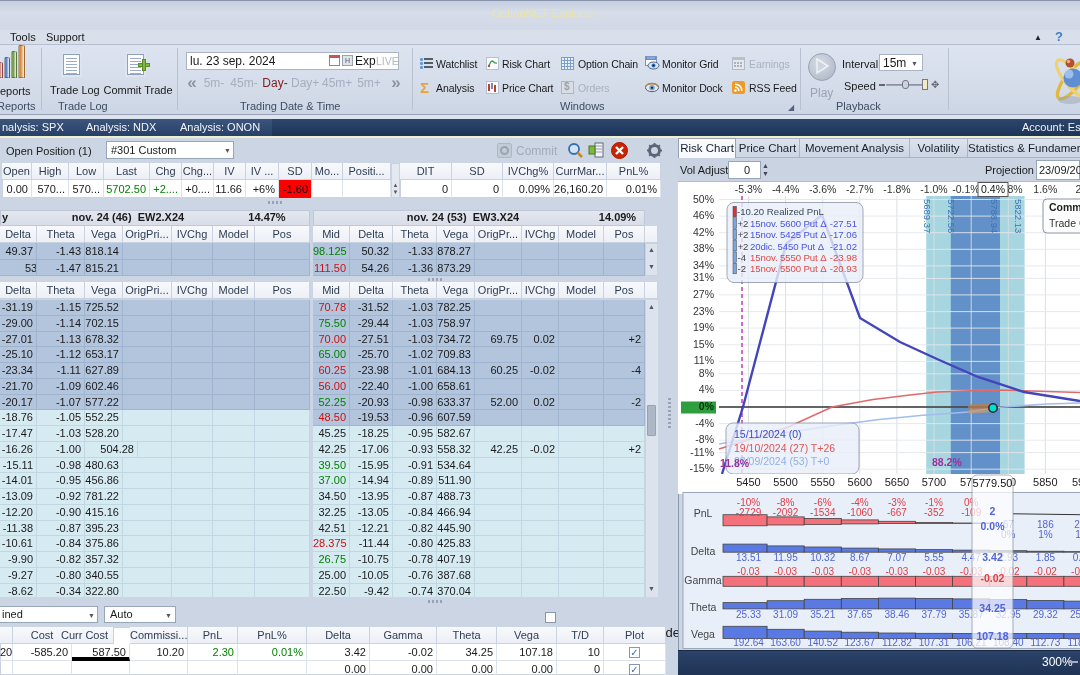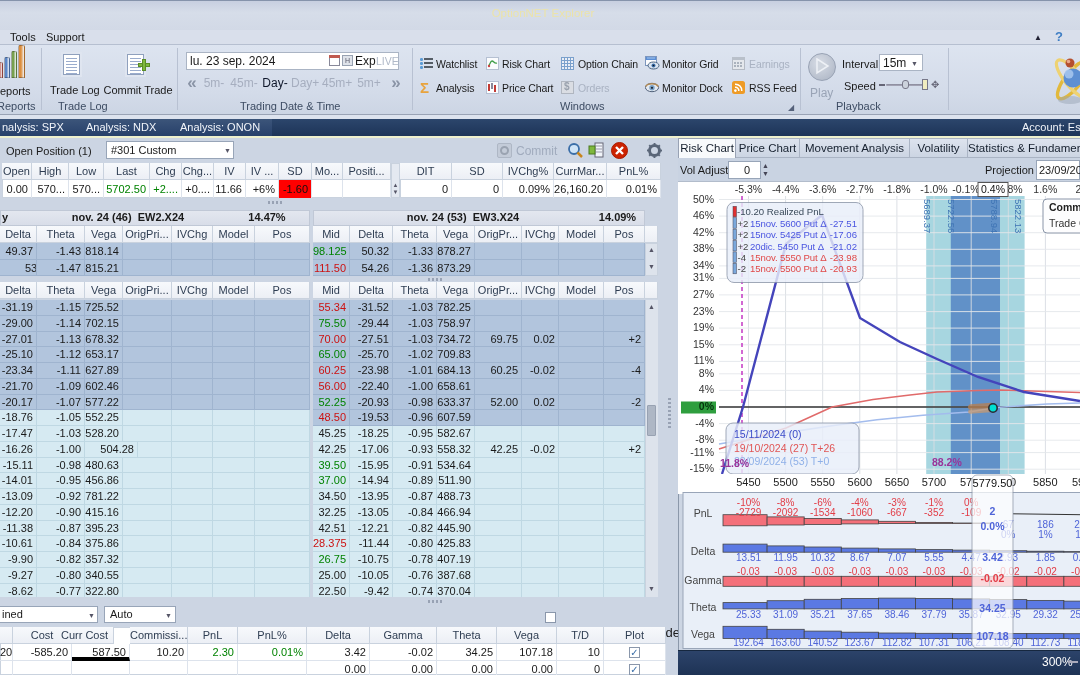--- a/index.html
+++ b/index.html
@@ -54,21 +54,21 @@
 <div style="left:186px;top:52px;width:213px;height:18px;background:#fff;border:1px solid #aab4c4;"></div>
 <div style="left:190px;top:54px;width:120px;height:14px;font-size:12px;">lu. 23 sep. 2024</div>
 <div style="left:329px;top:55px;width:11px;height:11px;background:#fff;border:1px solid #889;"></div>
 <div style="left:329px;top:55px;width:11px;height:3px;background:#c05a50;"></div>
 <div style="left:342px;top:55px;width:11px;height:11px;background:#dfe3ea;border:1px solid #98a2b2;font-size:7px;color:#556;text-align:center;line-height:10px;">H</div>
 <div style="left:355px;top:54px;width:24px;height:14px;font-size:12px;">Exp</div>
 <div style="left:376px;top:55px;width:22px;height:13px;font-size:10.5px;color:#b0b9c8;">LIVE</div>
 <div style="left:184px;top:76px;width:16px;height:15px;color:#8a94a6;font-size:17px;line-height:13px;font-weight:bold;text-align:center;">«</div>
 <div style="left:203px;top:76px;width:22px;height:15px;color:#a6aebf;font-size:12px;text-align:center;">5m-</div>
 <div style="left:230px;top:76px;width:28px;height:15px;color:#a6aebf;font-size:12px;text-align:center;">45m-</div>
-<div style="left:262px;top:76px;width:26px;height:15px;color:#0f172a;font-size:12px;text-align:center;">Day-</div>
+<div style="left:262px;top:76px;width:26px;height:15px;color:#7f1d1d;font-size:12px;text-align:center;">Day-</div>
 <div style="left:291px;top:76px;width:26px;height:15px;color:#a6aebf;font-size:12px;text-align:center;">Day+</div>
 <div style="left:322px;top:76px;width:30px;height:15px;color:#a6aebf;font-size:12px;text-align:center;">45m+</div>
 <div style="left:357px;top:76px;width:24px;height:15px;color:#a6aebf;font-size:12px;text-align:center;">5m+</div>
 <div style="left:388px;top:76px;width:16px;height:15px;color:#8a94a6;font-size:17px;line-height:13px;font-weight:bold;text-align:center;">»</div>
 <div style="left:240px;top:100px;width:115px;height:12px;"><span class="grp">Trading Date &amp; Time</span></div>
 <div style="left:420px;top:57px;width:13px;height:13px;">
     <div style="position:absolute;left:4px;top:1px;width:9px;height:2px;background:#555d66;"></div>
     <div style="position:absolute;left:4px;top:5px;width:9px;height:2px;background:#555d66;"></div>
     <div style="position:absolute;left:4px;top:9px;width:9px;height:2px;background:#555d66;"></div>
     <div style="position:absolute;left:0px;top:1px;width:2.5px;height:2.5px;border-radius:50%;background:#5b9bd5;"></div>
@@ -541,21 +541,21 @@
     <span class="num" style="position:static;display:block;"></span>
   </div>
 <div style="left:213px;top:300.0px;width:42px;height:15.8px;line-height:15.8px;border-right:1px solid #9fb4cf;">
     <span class="num" style="position:static;display:block;"></span>
   </div>
 <div style="left:255px;top:300.0px;width:55px;height:15.8px;line-height:15.8px;border-right:1px solid #9fb4cf;">
     <span class="num" style="position:static;display:block;"></span>
   </div>
 <div style="left:313px;top:300.0px;width:332px;height:15.8px;background:#b2c5dd;border-bottom:1px solid #9fb4cf;"></div>
 <div style="left:313px;top:300.0px;width:37px;height:15.8px;line-height:15.8px;border-right:1px solid #9fb4cf;color:#cc1111;">
-    <span class="num" style="position:static;display:block;">55.34</span>
+    <span class="num" style="position:static;display:block;">70.78</span>
   </div>
 <div style="left:350px;top:300.0px;width:43px;height:15.8px;line-height:15.8px;border-right:1px solid #9fb4cf;">
     <span class="num" style="position:static;display:block;">-31.52</span>
   </div>
 <div style="left:393px;top:300.0px;width:44px;height:15.8px;line-height:15.8px;border-right:1px solid #9fb4cf;">
     <span class="num" style="position:static;display:block;">-1.03</span>
   </div>
 <div style="left:437px;top:300.0px;width:38px;height:15.8px;line-height:15.8px;border-right:1px solid #9fb4cf;">
     <span class="num" style="position:static;display:block;">782.25</span>
   </div>
@@ -1368,21 +1368,21 @@
     <span class="num" style="position:static;display:block;"></span>
   </div>
 <div style="left:604px;top:567.8px;width:41px;height:15.8px;line-height:15.8px;border-right:1px solid #bfd8e3;">
     <span class="num" style="position:static;display:block;"></span>
   </div>
 <div style="left:0px;top:583.5px;width:310px;height:15.8px;background:#d6eaf2;border-bottom:1px solid #bfd8e3;"></div>
 <div style="left:0px;top:583.5px;width:37px;height:15.8px;line-height:15.8px;border-right:1px solid #bfd8e3;">
     <span class="num" style="position:static;display:block;">-8.62</span>
   </div>
 <div style="left:37px;top:583.5px;width:48px;height:15.8px;line-height:15.8px;border-right:1px solid #bfd8e3;">
-    <span class="num" style="position:static;display:block;">-0.77</span>
+    <span class="num" style="position:static;display:block;">-0.34</span>
   </div>
 <div style="left:85px;top:583.5px;width:38px;height:15.8px;line-height:15.8px;border-right:1px solid #bfd8e3;">
     <span class="num" style="position:static;display:block;">322.80</span>
   </div>
 <div style="left:123px;top:583.5px;width:49px;height:15.8px;line-height:15.8px;border-right:1px solid #bfd8e3;">
     <span class="num" style="position:static;display:block;"></span>
   </div>
 <div style="left:172px;top:583.5px;width:41px;height:15.8px;line-height:15.8px;border-right:1px solid #bfd8e3;">
     <span class="num" style="position:static;display:block;"></span>
   </div>

